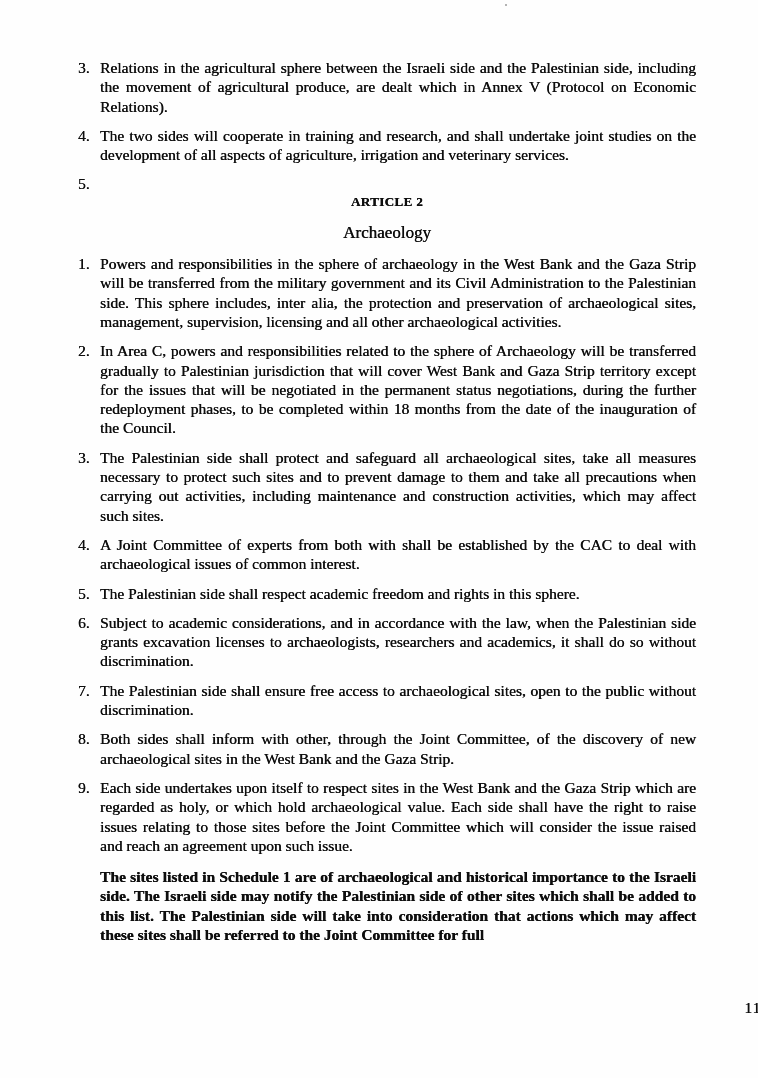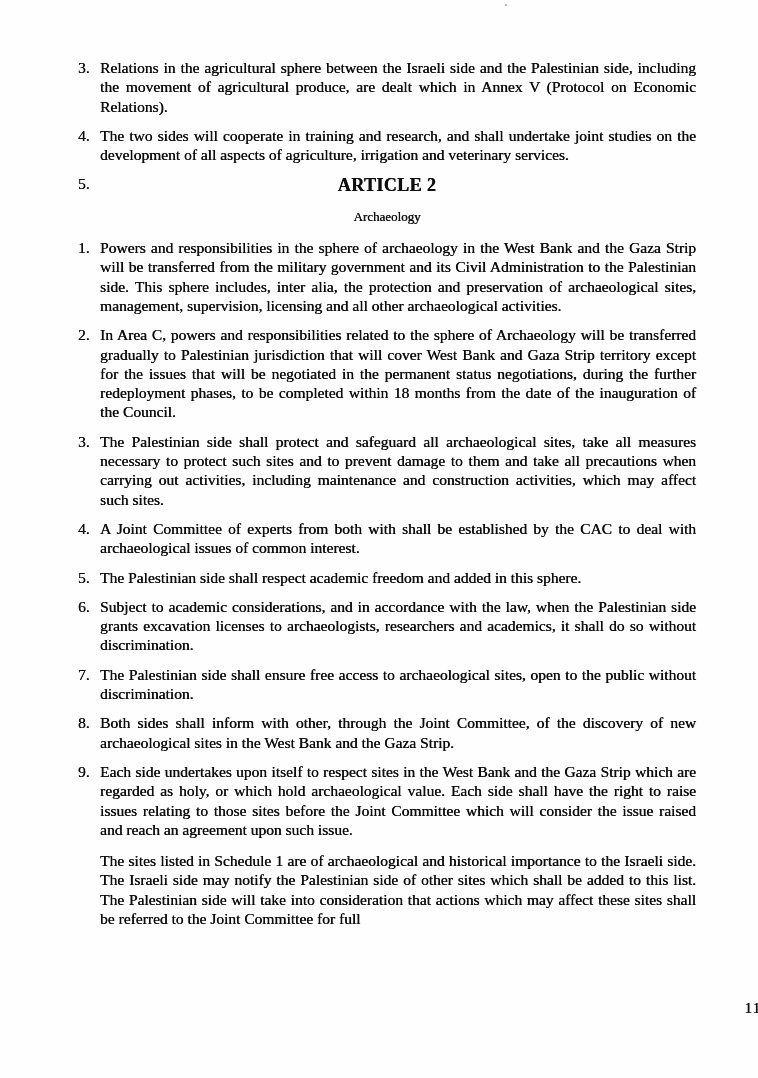--- a/index.html
+++ b/index.html
@@ -41,30 +41,31 @@
     text-align: justify;
   }
   .item .num {
     position: absolute;
     left: 0;
     top: 0;
   }
   .item.continuation {
     margin-top: 12px;
     margin-bottom: 0;
+    font-weight: bold;
   }
   .article-heading {
-    font-size: 18px;
+    font-size: 13px;
     font-weight: bold;
     text-align: center;
-    margin: 12px 0 11px 0;
+    margin: 28px 0 11px 0;
     letter-spacing: 0.4px;
   }
   .article-subheading {
-    font-size: 13px;
+    font-size: 17px;
     font-weight: normal;
     text-align: center;
     margin: 0 0 12px 0;
   }
   .page-number {
     position: absolute;
     top: 999px;
     left: 0;
     width: 758px;
     text-align: right;
@@ -111,21 +112,21 @@
       <p class="item">
         <span class="num">3.</span>
         <span class="txt">The Palestinian side shall protect and safeguard all archaeological sites, take all measures necessary to protect such sites and to prevent damage to them and take all precautions when carrying out activities, including maintenance and construction activities, which may affect such sites.</span>
       </p>
       <p class="item">
         <span class="num">4.</span>
         <span class="txt">A Joint Committee of experts from both with shall be established by the CAC to deal with archaeological issues of common interest.</span>
       </p>
       <p class="item">
         <span class="num">5.</span>
-        <span class="txt">The Palestinian side shall respect academic freedom and added in this sphere.</span>
+        <span class="txt">The Palestinian side shall respect academic freedom and rights in this sphere.</span>
       </p>
       <p class="item">
         <span class="num">6.</span>
         <span class="txt">Subject to academic considerations, and in accordance with the law, when the Palestinian side grants excavation licenses to archaeologists, researchers and academics, it shall do so without discrimination.</span>
       </p>
       <p class="item">
         <span class="num">7.</span>
         <span class="txt">The Palestinian side shall ensure free access to archaeological sites, open to the public without discrimination.</span>
       </p>
       <p class="item">

